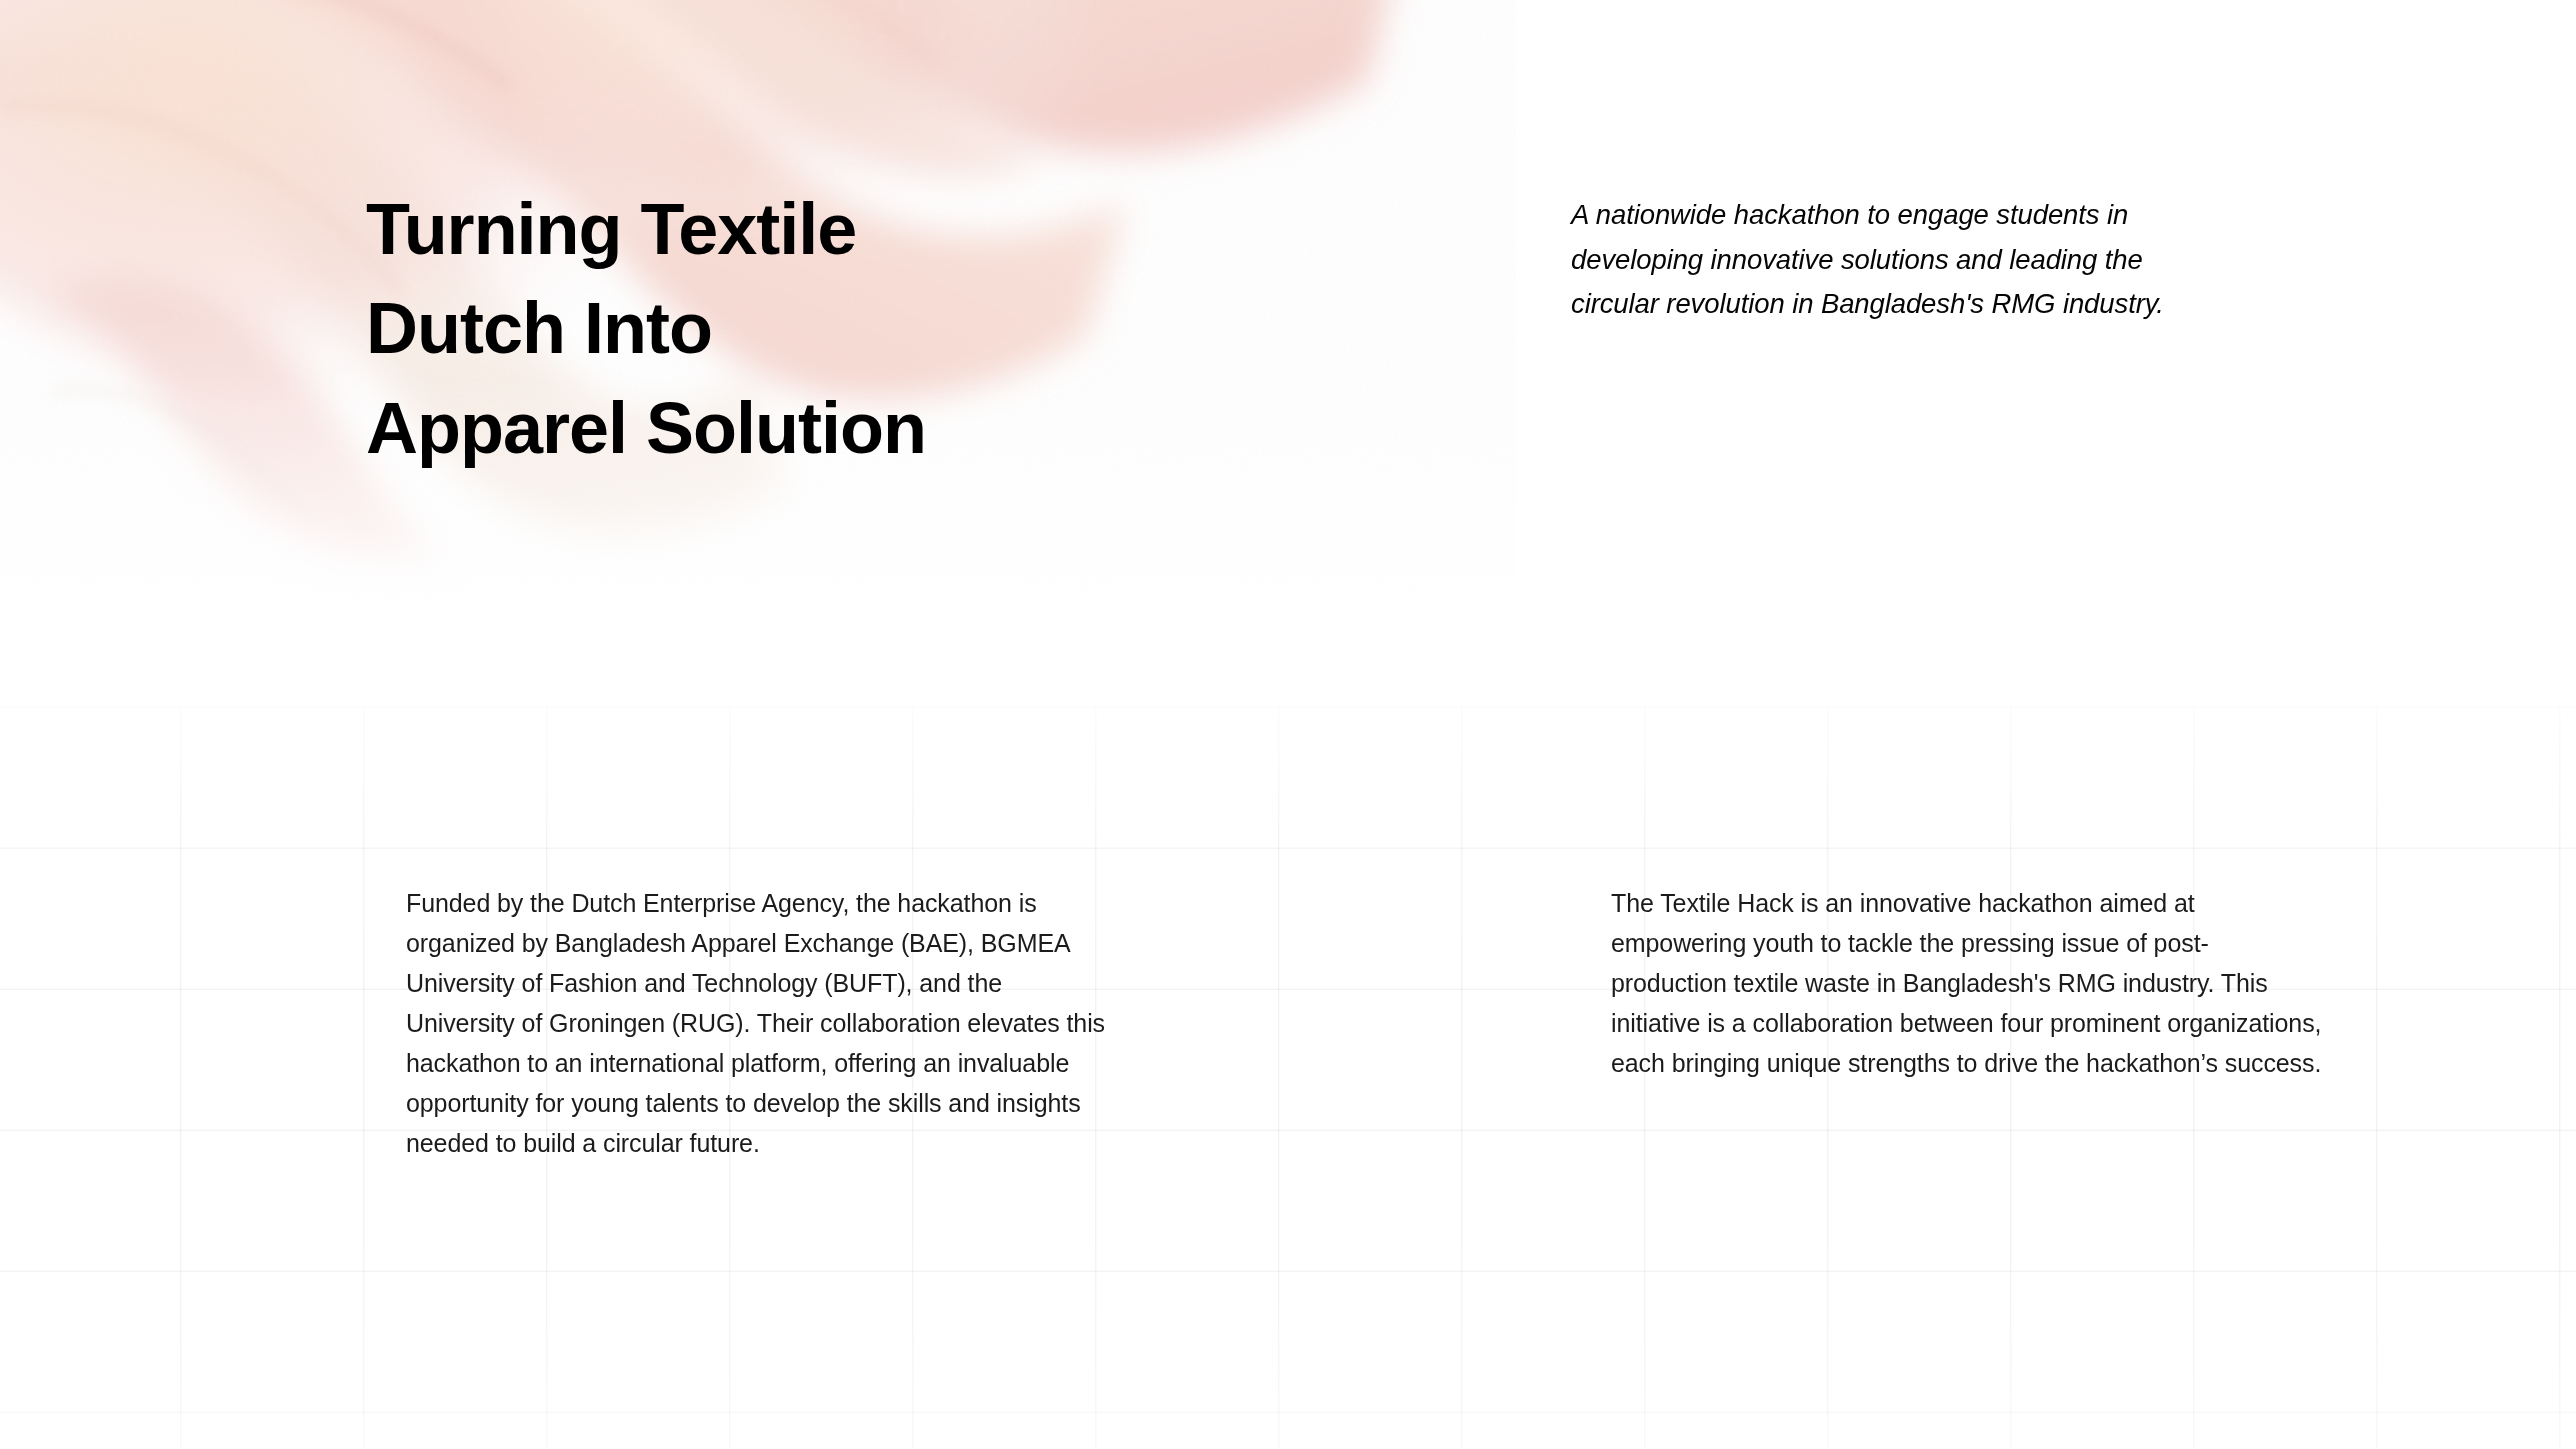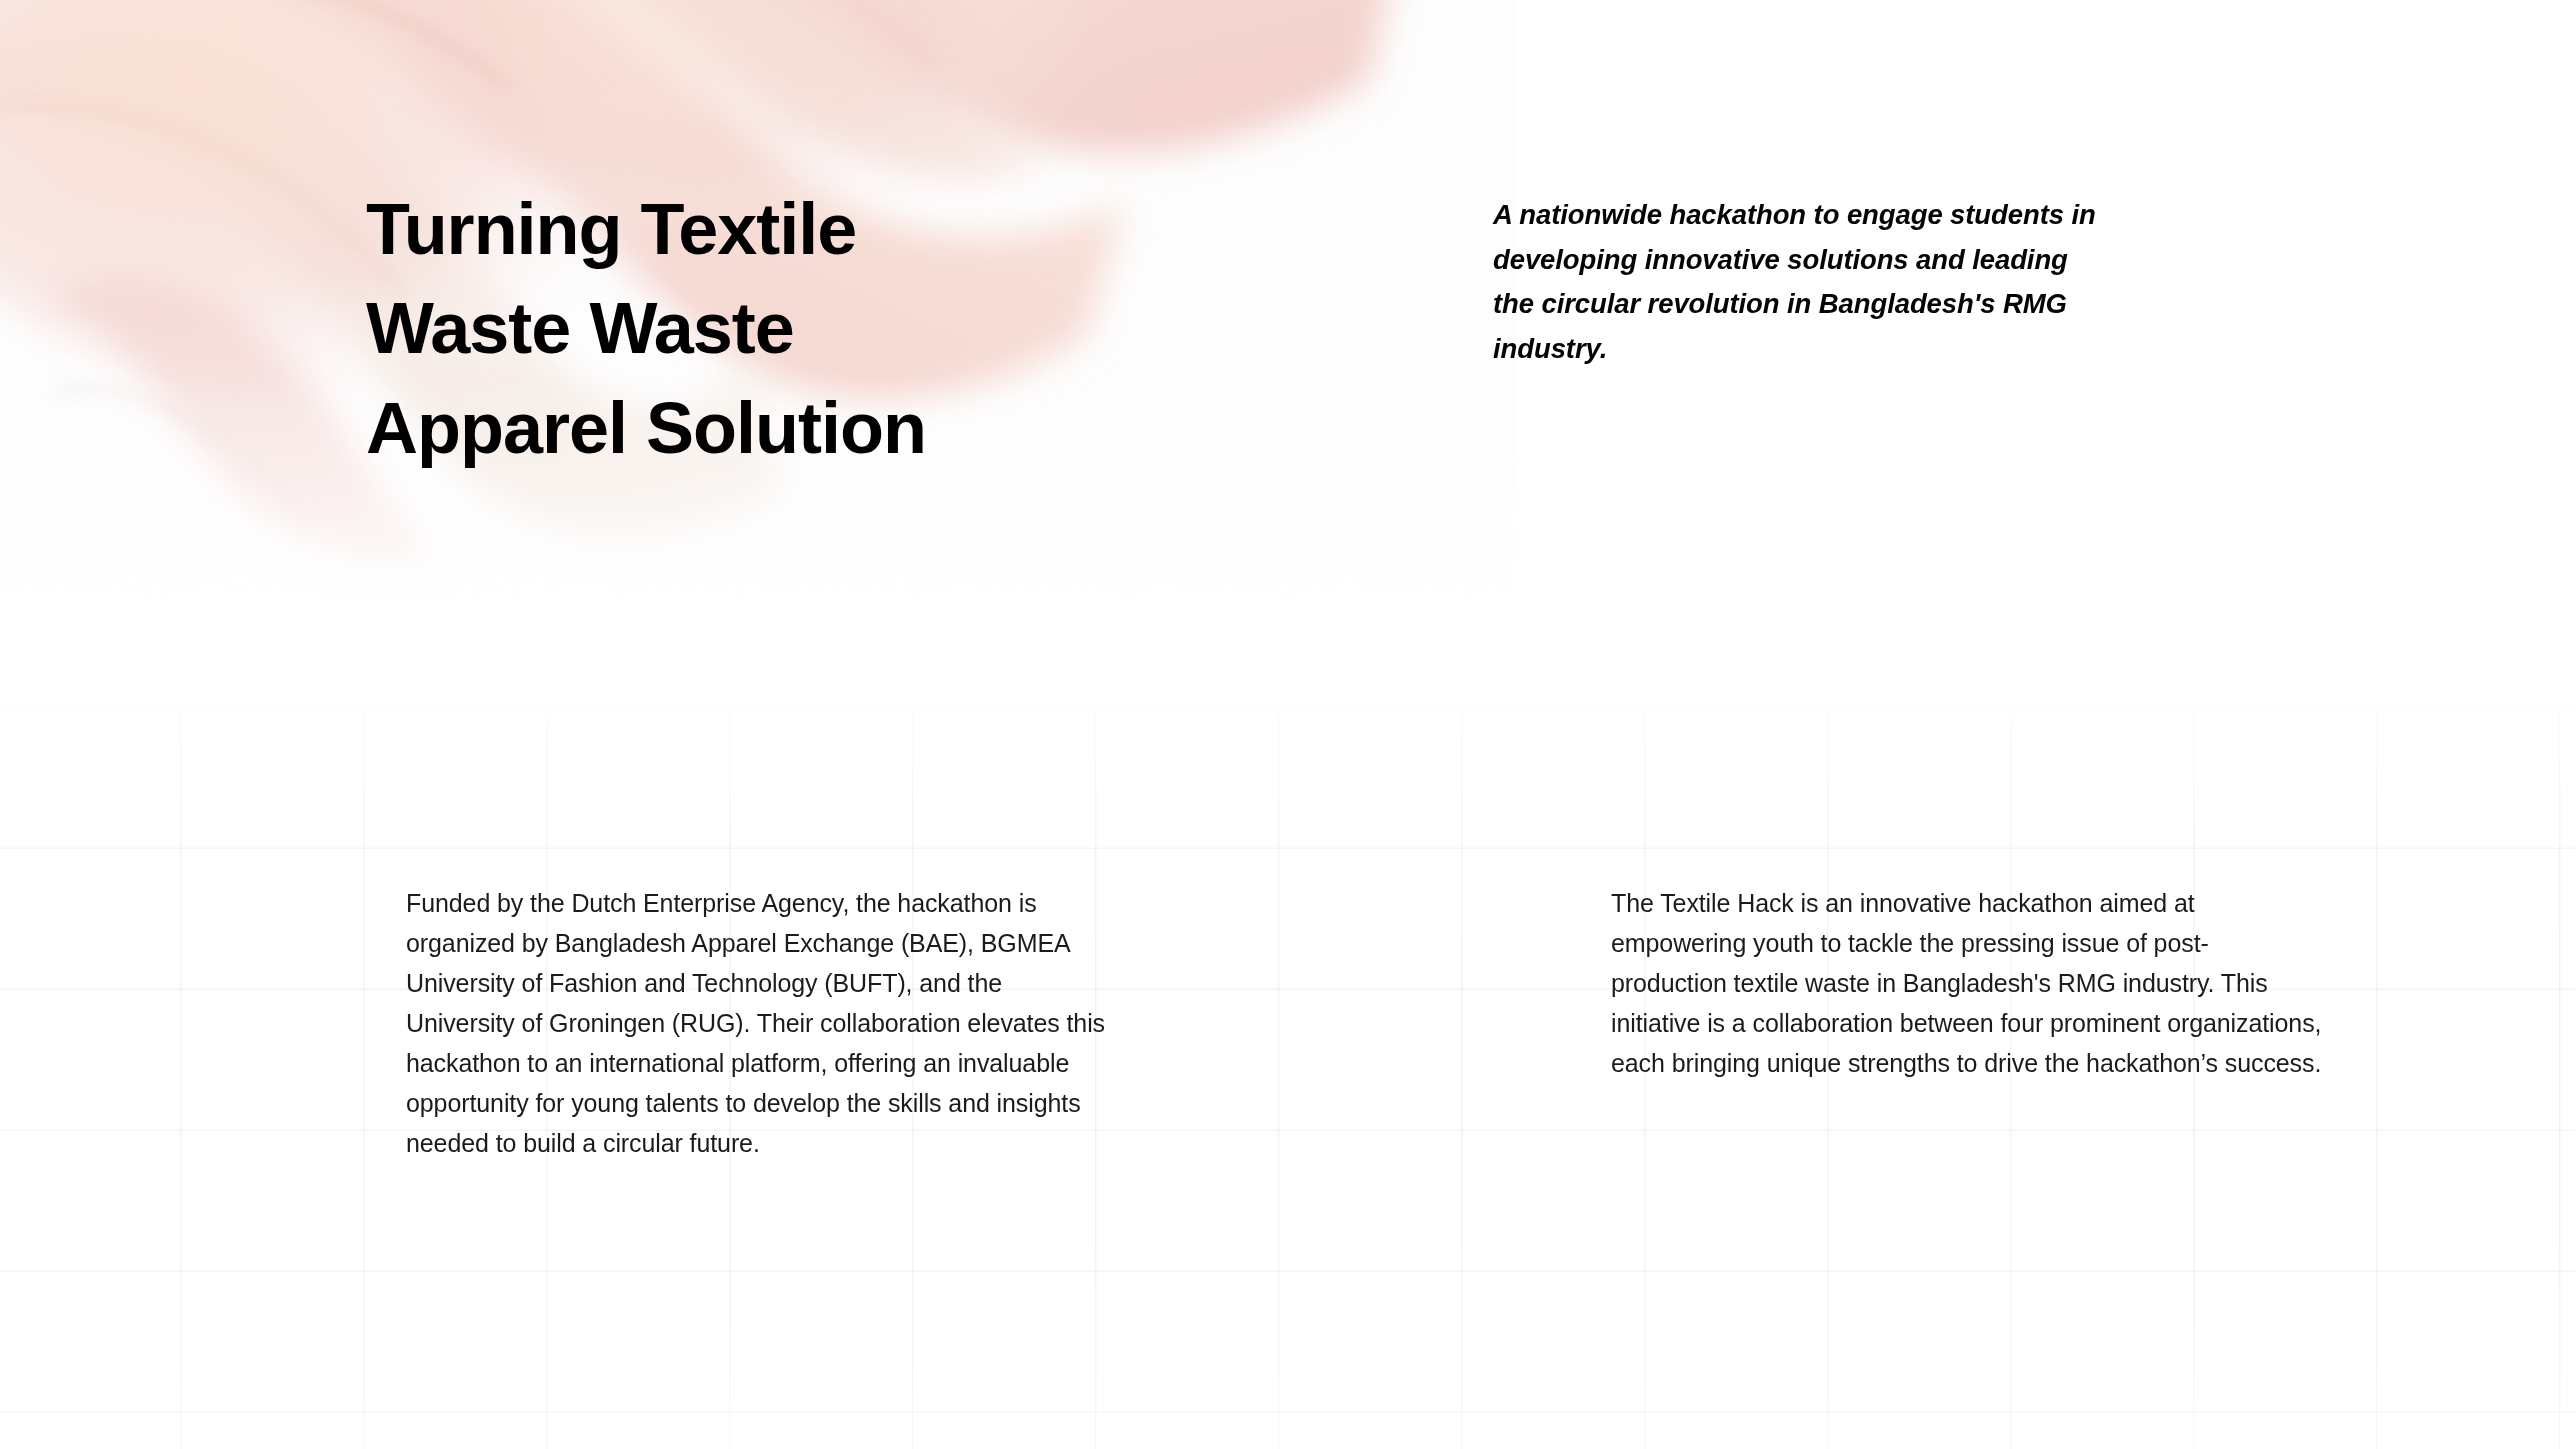--- a/index.html
+++ b/index.html
@@ -40,27 +40,27 @@
     font-size: 72px;
     line-height: 1.38;
     font-weight: 700;
     letter-spacing: -1px;
     color: #000000;
   }
   .hero-title .line { display: block; white-space: nowrap; }
 
   .hero-lede {
     position: absolute;
-    left: 1493px;
+    left: 1571px;
     top: 193px;
     width: 604px;
     font-size: 27.5px;
     line-height: 1.62;
     font-style: italic;
-    font-weight: 700;
+    font-weight: 400;
     color: #050505;
     letter-spacing: -0.1px;
   }
 
   
   .grid-section {
     position: absolute;
     left: 0;
     top: 706px;
     width: 2576px;
@@ -161,21 +161,21 @@
       </g>
 
       <rect x="0" y="0" width="2320" height="1300" filter="url(#grain)" opacity="0.35"></rect>
       <rect x="0" y="820" width="2320" height="480" fill="url(#g4)"></rect>
       <rect x="1560" y="0" width="760" height="1300" fill="#ffffff" opacity="0.0"></rect>
     </svg>
   </div>
 
   <h1 class="hero-title">
     <span class="line">Turning Textile</span>
-    <span class="line">Waste Waste</span>
+    <span class="line">Dutch Into</span>
     <span class="line">Apparel Solution</span>
   </h1>
 
   <p class="hero-lede">A nationwide hackathon to engage students in developing innovative solutions and leading the circular revolution in Bangladesh's RMG industry.</p>
 
   <section class="grid-section">
     <div class="grid-lines"></div>
     <div class="grid-fade"></div>
   </section>
 

